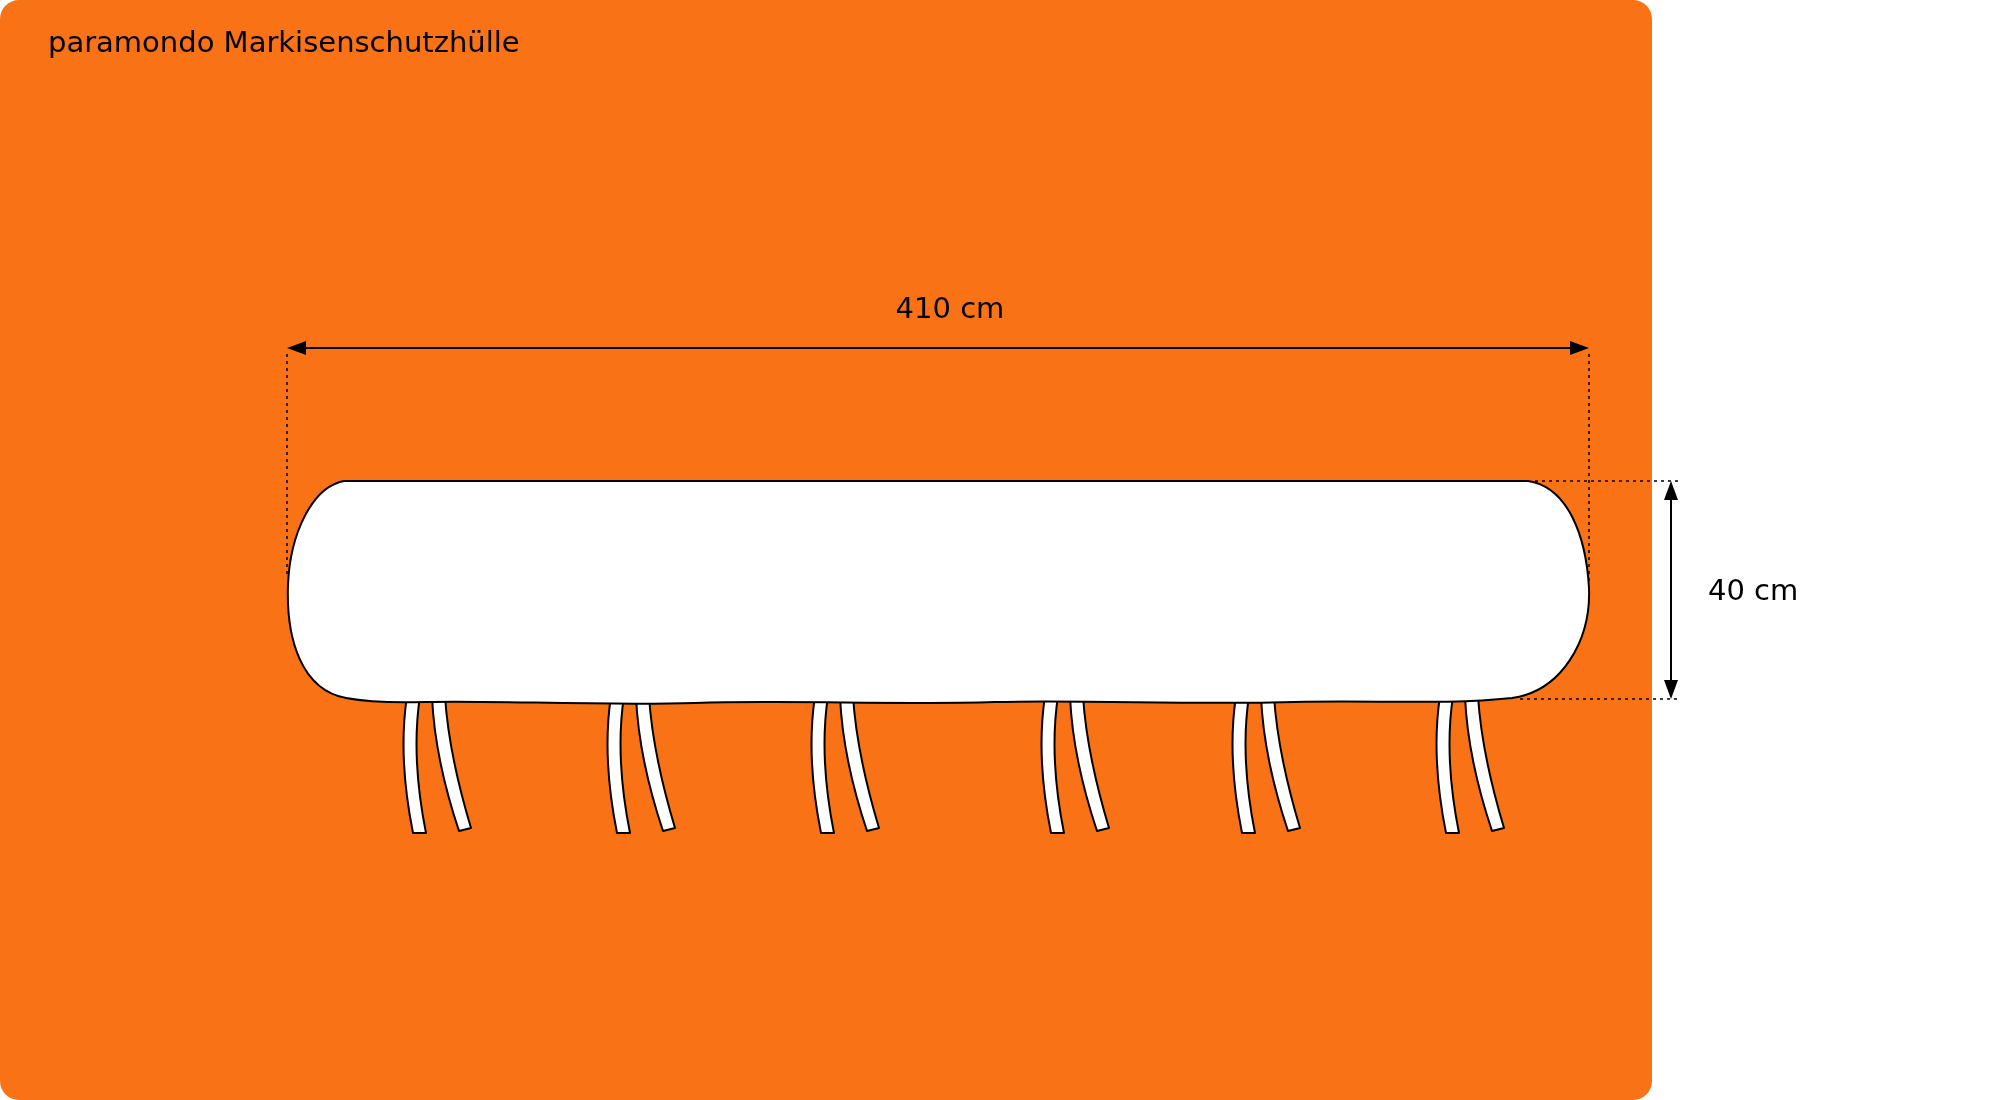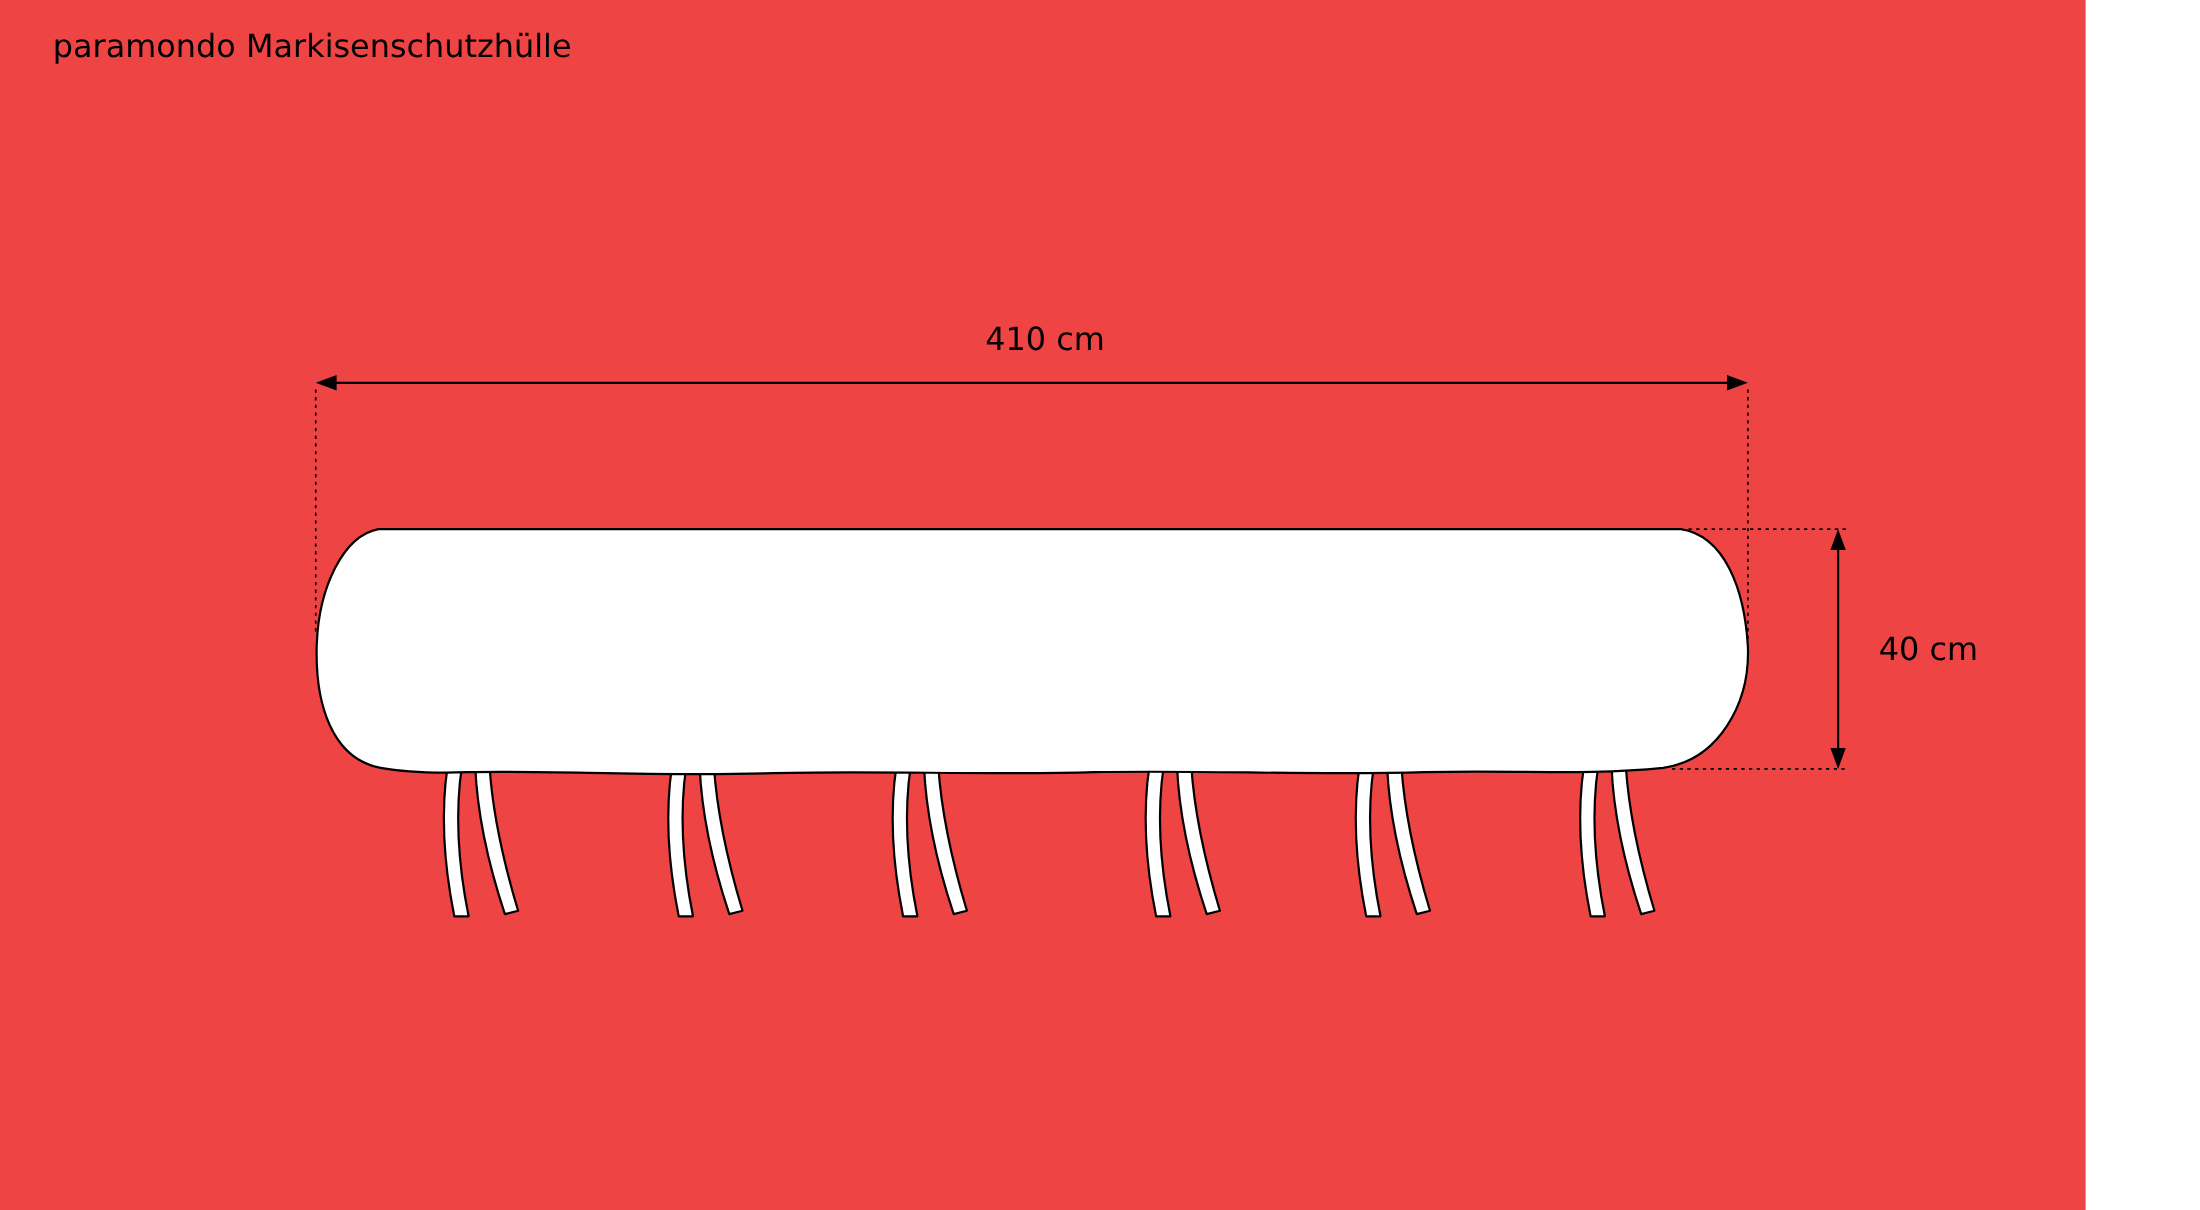--- a/index.html
+++ b/index.html
@@ -5,23 +5,24 @@
   html, body {
     margin: 0;
     padding: 0;
     background: #ffffff;
     width: 2000px;
     height: 1100px;
     overflow: hidden;
   }
   .stage {
     position: relative;
-    width: 1896px;
+    width: 1652px;
     height: 1100px;
-    background: #ef4444;
+    background: #f97316;
+    border-radius: 19px;
   }
   svg {
     display: block;
   }
   .outline {
     fill: #ffffff;
     stroke: #000000;
     stroke-width: 2;
     stroke-linejoin: round;
   }

